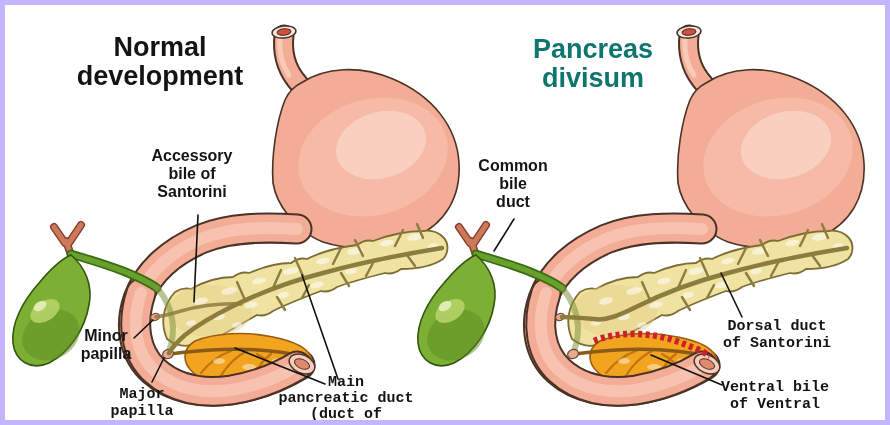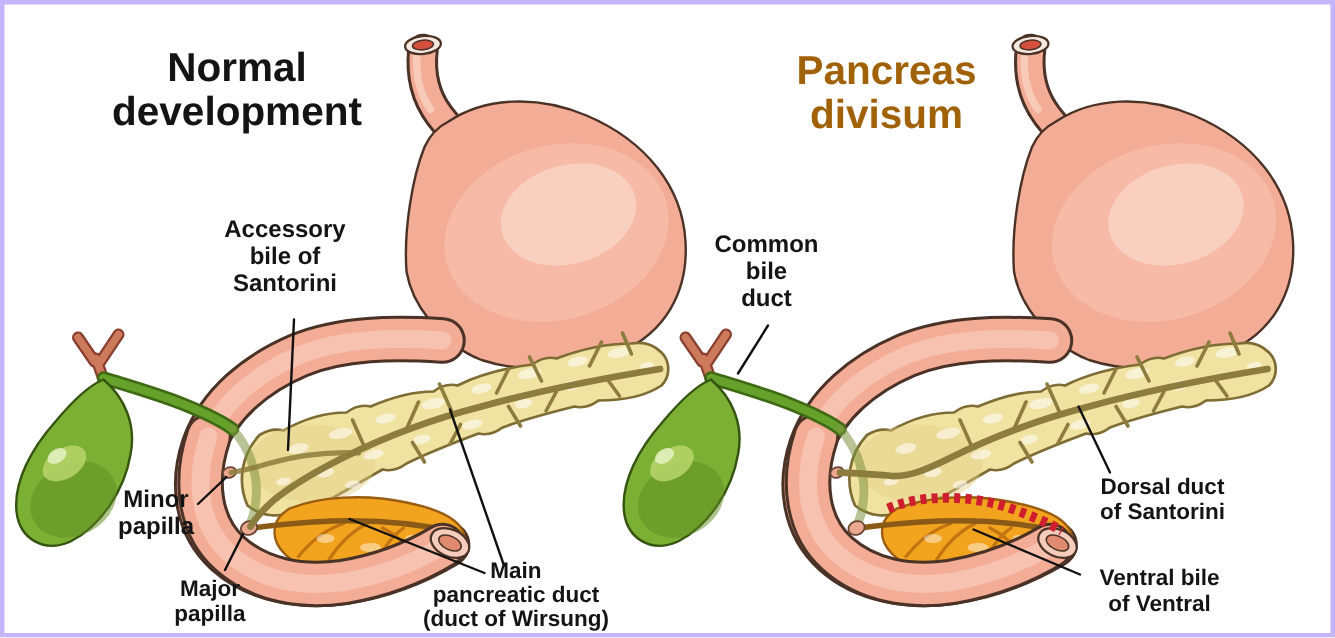--- a/index.html
+++ b/index.html
@@ -1,21 +1,21 @@
 <!DOCTYPE html>
 <html><head>
 <meta charset="utf-8">
 <style>
   html,body{margin:0;padding:0;background:#ffffff;}
   .figure{
     position:relative;
     width:890px;height:425px;
     box-sizing:border-box;
     background:#ffffff;
-    border:3px solid #c4b5fd;
+    border:5px solid #c4b5fd;
     overflow:hidden;
     font-family:"Liberation Sans", sans-serif;
   }
   .art{position:absolute;left:0;top:0;}
   .lbl{
     position:absolute;
     font-weight:bold;
     color:#141414;
     text-align:center;
     line-height:1.12;
@@ -23,23 +23,23 @@
   .lbl .ln{display:block;}
   .title{
     position:absolute;
     font-weight:bold;
     text-align:center;
     font-size:27px;
     line-height:1.08;
     letter-spacing:0px;
     color:#141414;
   }
-  .title-red{color:#a16207;}
+  .title-red{color:#0f766e;}
   .fs16{font-size:16px;}
-  .fs15{font-size:15px;}
+  .fs15{font-size:15px;font-family:Liberation Mono, monospace;}
 </style>
 </head>
 <body>
 
 <div class="figure">
 
   <svg class="art" width="890" height="425" viewBox="0 0 890 425">
     <defs>
 
       <g id="scene">

